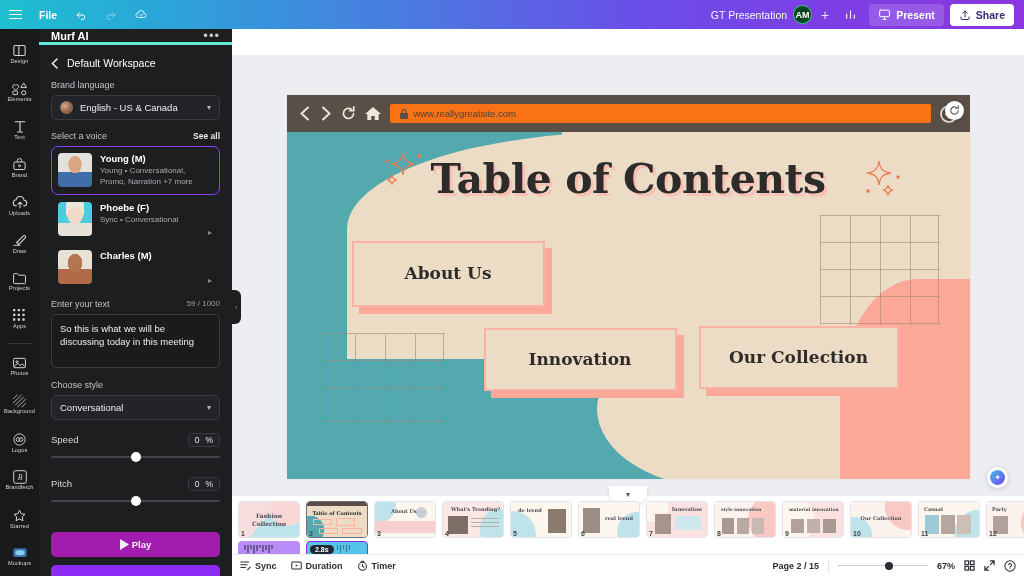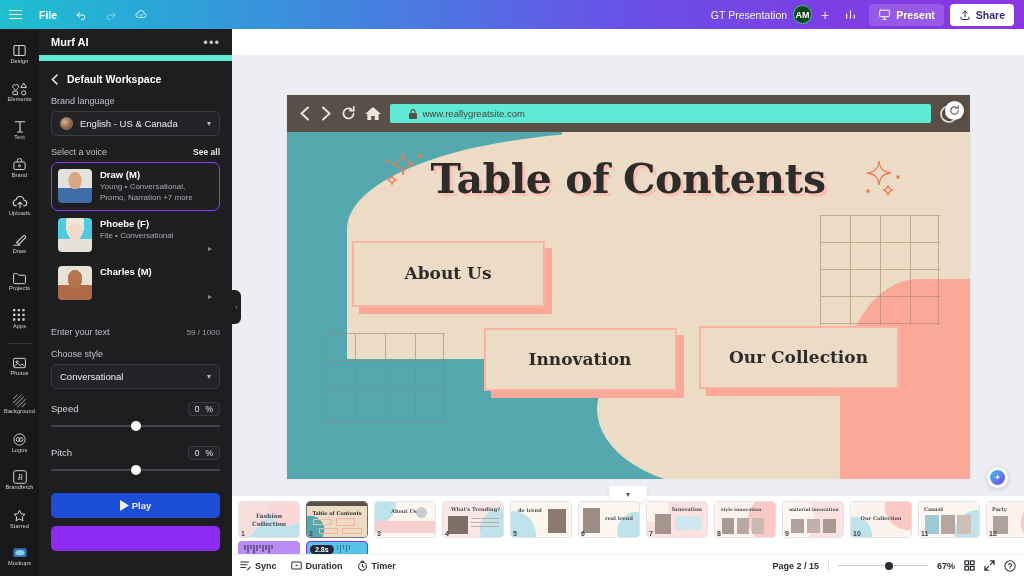--- a/index.html
+++ b/index.html
@@ -57,29 +57,29 @@
   }
   .rail-item .lbl { font-size: 5.6px; letter-spacing: .1px; line-height: 1; }
   .rail-sep { width: 25px; height: 1px; background: #34353a; margin: 4px 0; }
 
   
   .panel {
     position: absolute; top: 29px; left: 39px; width: 193px; height: 547px;
     background: #1d1e20; color: #e6e7ea; overflow: hidden;
   }
   .panel-head {
-    height: 32px; display: flex; align-items: center; padding: 0 12px;
-    border-bottom: 6px solid #5eead4;
+    height: 16px; display: flex; align-items: center; padding: 0 12px;
+    border-bottom: 3px solid #5eead4;
   }
   .panel-title { font-size: 11px; font-weight: bold; color: #fff; }
   .panel-dots { margin-left: auto; color: #c9cace; font-size: 13px; letter-spacing: 1px; }
   .panel-body { padding: 8px 12px 0 12px; }
   .ws-row { display: flex; align-items: center; gap: 9px; margin: 4px 0 11px 0; }
   .ws-back { color: #e6e7ea; font-size: 12px; line-height: 1; }
-  .ws-name { font-size: 10.5px; font-weight: bold; color: #fff; }
+  .ws-name { font-size: 10.5px; font-weight: normal; color: #fff; }
   .field-label { font-size: 9px; color: #c0c1c6; margin-bottom: 5px; }
   .select-box {
     height: 25px; background: #232428; border: 1px solid #3a3b41; border-radius: 5px;
     display: flex; align-items: center; padding: 0 8px; gap: 7px;
     font-size: 9.5px; color: #eceded;
   }
   .flag {
     width: 13px; height: 13px; border-radius: 50%;
     background: radial-gradient(circle at 35% 35%, #d9b08c, #8a5a3b 70%, #5a3a26);
     flex: none; border: .5px solid #9a7a60;
@@ -101,38 +101,38 @@
       radial-gradient(ellipse at 50% 40%, #f0d9c6 0 30%, transparent 31%),
       radial-gradient(ellipse at 50% 20%, #efe6d8 0 38%, transparent 39%),
       linear-gradient(#4ecbdf 0 62%, #e6e2d8 62% 100%); }
   .vi-charles { background:
       radial-gradient(ellipse at 50% 38%, #b5764f 0 30%, transparent 31%),
       linear-gradient(#e8e2d6 0 55%, #b06a48 55% 100%), #ddd2c4; }
   .voice-info { flex: 1; min-width: 0; }
   .voice-name { font-size: 9.5px; font-weight: bold; color: #fff; margin-bottom: 2px; }
   .voice-meta { font-size: 8px; color: #a8a9ae; line-height: 1.35; }
   .voice-play { position: absolute; right: 7px; bottom: 5px; color: #8a8b90; font-size: 8px; }
-  .text-head { display: flex; justify-content: space-between; align-items: flex-end; margin: 20px 0 5px 0; }
+  .text-head { display: flex; justify-content: space-between; align-items: flex-start; margin: 8px 0 5px 0; }
   .counter { font-size: 8px; color: #9b9ca1; }
   .textarea {
     height: 54px; background: #1a1b1d; border: 1px solid #3a3b41; border-radius: 5px;
     padding: 7px 8px; font-size: 9.5px; line-height: 1.45; color: #eceded;
   }
   .slider-head { display: flex; align-items: center; justify-content: space-between; margin: 13px 0 0 0; }
   .slider-label { font-size: 9.5px; color: #d9dade; }
   .num-box {
     display: flex; align-items: center; gap: 6px;
     background: #232428; border: 1px solid #3a3b41; border-radius: 4px;
     padding: 1px 6px; font-size: 8.5px; color: #e6e7ea;
   }
   .track { position: relative; height: 14px; margin-top: 3px; }
   .track .bar { position: absolute; top: 6px; left: 0; right: 0; height: 2px; background: #44454b; border-radius: 2px; }
   .track .knob { position: absolute; top: 2px; left: 50%; margin-left: -5px; width: 10px; height: 10px; border-radius: 50%; background: #fff; }
   .btn-play {
-    height: 25px; margin-top: 16px; background: #1d4ed8; border-radius: 5px;
+    height: 25px; margin-top: 24px; background: #a21caf; border-radius: 5px;
     display: flex; align-items: center; justify-content: center; gap: 3px;
     font-size: 9.5px; font-weight: bold; color: #f0f0f2;
   }
   .btn-add {
     height: 25px; margin-top: 8px; background: #8b2bf5; border-radius: 5px;
     display: flex; align-items: center; justify-content: center; gap: 7px;
     font-size: 9.5px; font-weight: bold; color: #fff;
   }
 
   
@@ -149,22 +149,22 @@
   .slide {
     position: relative; margin-top: 40px; width: 683px; height: 384px;
     background: #ecdcc6; overflow: hidden; box-shadow: 0 0 0 .5px rgba(0,0,0,.05);
   }
   .browser-bar {
     position: absolute; top: 0; left: 0; right: 0; height: 37px; background: #5a4f47;
     display: flex; align-items: center; gap: 9px; padding: 0 12px;
   }
   .bb-ico { color: #f0e6da; }
   .url-field {
-    flex: 1; height: 19px; background: #5eead4; border-radius: 2px;
-    display: flex; align-items: center; gap: 6px; padding: 0 19px;
+    flex: 1; height: 19px; background: #f97316; border-radius: 2px;
+    display: flex; align-items: center; gap: 6px; padding: 0 10px;
     font-size: 9.5px; color: #4a433c;
   }
   .teal-blob { position: absolute; left: 0; top: 37px; width: 275px; height: 347px; background: #53a9ae; }
   .teal-blob:after {
     content: ""; position: absolute; right: -120px; top: 0; width: 180px; height: 347px;
     background: #ecdcc6; border-radius: 50% 0 0 50%/ 42% 0 0 58%;
   }
   .cream-main { position: absolute; left: 60px; top: 37px; right: 0; bottom: 0; background: #ecdcc6; border-radius: 45% 0 0 0 / 28% 0 0 0; }
   .peach-blob { position: absolute; right: 0; bottom: 0; width: 130px; height: 200px; background: #fba899; border-radius: 60% 0 0 0; }
   .wave {
@@ -463,46 +463,47 @@
       </div>
 
       <div class="row-between">
         <span class="field-label" style="margin:0">Select a voice</span>
         <span class="see-all">See all</span>
       </div>
 
       <div class="voice sel">
         <span class="voice-img vi-miles"></span>
         <span class="voice-info">
-          <span class="voice-name" style="display:block">Draw (M)</span>
+          <span class="voice-name" style="display:block">Young (M)</span>
           <span class="voice-meta" style="display:block">Young  •  Conversational, Promo, Narration +7 more</span>
         </span>
       </div>
 
       <div class="voice">
         <span class="voice-img vi-phoebe"></span>
         <span class="voice-info">
           <span class="voice-name" style="display:block">Phoebe (F)</span>
-          <span class="voice-meta" style="display:block">File  •  Conversational</span>
+          <span class="voice-meta" style="display:block">Sync  •  Conversational</span>
         </span>
         <span class="voice-play">▸</span>
       </div>
 
       <div class="voice">
         <span class="voice-img vi-charles"></span>
         <span class="voice-info">
           <span class="voice-name" style="display:block">Charles (M)</span>
         </span>
         <span class="voice-play">▸</span>
       </div>
 
       <div class="text-head">
         <span class="field-label" style="margin:0">Enter your text</span>
         <span class="counter">59 / 1000</span>
       </div>
+      <div class="textarea">So this is what we will be discussing today in this meeting</div>
 
       <div class="field-label" style="margin-top:12px">Choose style</div>
       <div class="select-box">
         <span>Conversational</span>
         <span class="chev">▾</span>
       </div>
 
       <div class="slider-head">
         <span class="slider-label">Speed</span>
         <span class="num-box">

